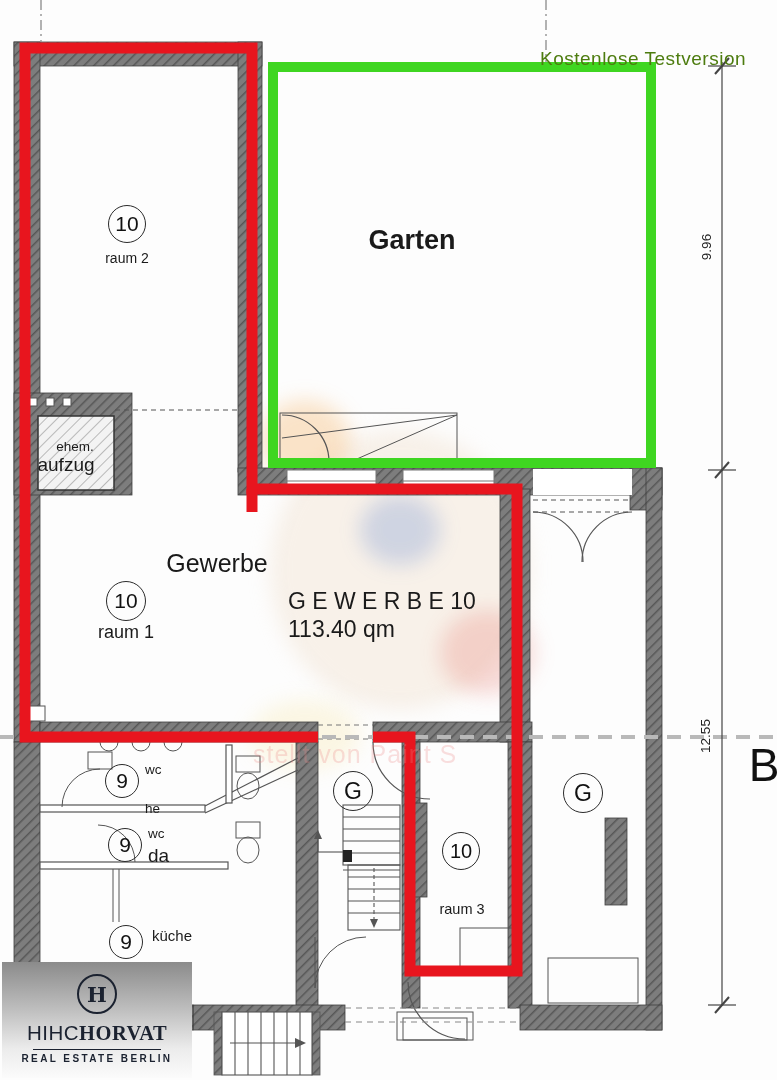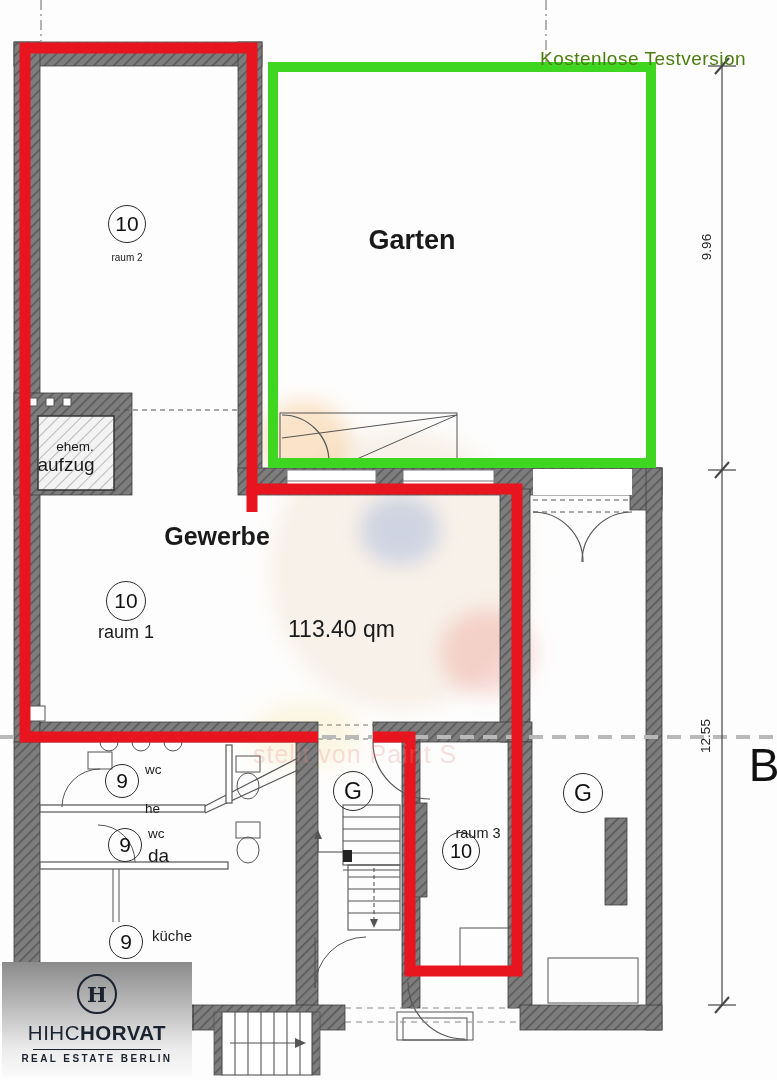--- a/index.html
+++ b/index.html
@@ -26,21 +26,21 @@
     display:flex;flex-direction:column;align-items:center;box-sizing:border-box;
     color:#1b2230;
   }
   #logo .mono{
     width:36px;height:36px;border:2.5px solid #1b2230;border-radius:50%;
     display:flex;align-items:center;justify-content:center;margin-top:12px;
     font-family:"DejaVu Serif",serif;font-size:21px;font-weight:bold;
   }
   #logo .brand{margin-top:7px;font-size:20.5px;letter-spacing:.5px;}
   #logo .brand .thin{font-weight:500;}
-  #logo .brand .bold{font-weight:800;}
+  #logo .brand .bold{font-weight:800;font-family:Liberation Serif, serif;}
   #logo .rule{width:128px;border-top:1.6px solid #1b2230;margin:4px 0 3px 0;}
   #logo .sub{font-size:10px;letter-spacing:2.4px;font-weight:600;}
 </style>
 </head>
 <body>
 
 <div id="stage">
 
   <div class="blob" style="left:270px;top:430px;width:260px;height:280px;background:rgba(238,219,196,0.35);"></div>
   <div class="blob" style="left:260px;top:400px;width:90px;height:80px;background:rgba(244,150,44,0.25);"></div>
@@ -195,34 +195,35 @@
     <g fill="none" stroke="#e8151e" stroke-width="11" stroke-linejoin="miter">
       <path d="M 373,737 L 410,737 L 410,971 L 517,971 L 517,489 L 252,489 L 252,48 L 25,48 L 25,737 L 318,737" stroke="#e8151e"></path>
       <line x1="252" y1="489" x2="252" y2="512" stroke="#e8151e"></line>
     </g>
   </svg>
 
   <div class="lbl wm-top" style="left:540px;top:40px;color:#4d7c0f;margin-top:9px;">Kostenlose Testversion</div>
   <div class="lbl wm-mid" style="left:253px;top:741px;color:rgba(236,136,136,0.30);text-align:right;">stellt von Paint S</div>
 
   <div class="lbl ctr" style="left:412px;top:240px;font-size:27px;font-weight:bold;">Garten</div>
-  <div class="lbl ctr" style="left:217px;top:536px;font-size:25px;font-weight:bold;">Gewerbe</div>
+  <div class="lbl ctr" style="left:217px;top:563px;font-size:25px;font-weight:normal;">Gewerbe</div>
+  <div class="lbl" style="left:288px;top:589px;font-size:23px;">G E W E R B E 10</div>
   <div class="lbl" style="left:288px;top:617px;font-size:23px;">113.40 qm</div>
 
   <div class="lbl ctr" style="left:75px;top:447px;font-size:13.5px;">ehem.</div>
   <div class="lbl ctr" style="left:66px;top:465px;font-size:19px;">aufzug</div>
 
   <div class="circ" style="left:127px;top:224px;width:38px;height:38px;font-size:21px;">10</div>
-  <div class="lbl ctr" style="left:127px;top:258px;font-size:10px;">raum 2</div>
+  <div class="lbl ctr" style="left:127px;top:258px;font-size:14px;">raum 2</div>
 
   <div class="circ" style="left:126px;top:601px;width:40px;height:40px;font-size:21px;">10</div>
   <div class="lbl ctr" style="left:126px;top:632px;font-size:18px;">raum 1</div>
 
   <div class="circ" style="left:461px;top:851px;width:38px;height:38px;font-size:20px;">10</div>
-  <div class="lbl ctr" style="left:462px;top:834px;font-size:14.5px;margin-left:16px;">raum 3</div>
+  <div class="lbl ctr" style="left:462px;top:910px;font-size:14.5px;">raum 3</div>
 
   <div class="circ" style="left:122px;top:781px;width:34px;height:34px;font-size:21px;">9</div>
   <div class="lbl" style="left:145px;top:763px;font-size:13.5px;">wc</div>
   <div class="lbl" style="left:145px;top:781px;font-size:13.5px;margin-top:21px;">he</div>
 
   <div class="circ" style="left:125px;top:845px;width:34px;height:34px;font-size:21px;">9</div>
   <div class="lbl" style="left:148px;top:827px;font-size:13.5px;">wc</div>
   <div class="lbl" style="left:148px;top:846px;font-size:19px;">da</div>
 
   <div class="circ" style="left:126px;top:942px;width:34px;height:34px;font-size:21px;">9</div>

